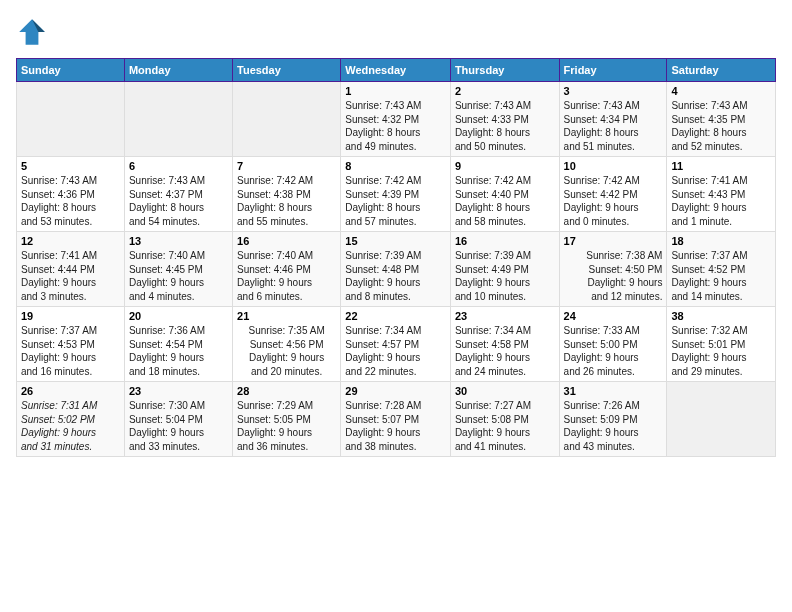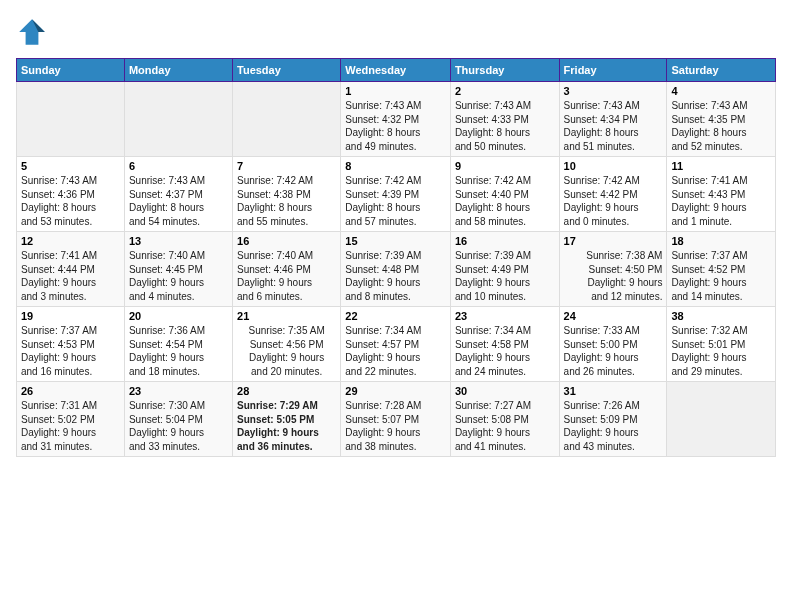--- a/index.html
+++ b/index.html
@@ -303,35 +303,35 @@
             <div class="day-number">38</div>
             <div class="day-content" style="white-space: pre-line;">Sunrise: 7:32 AM
 Sunset: 5:01 PM
 Daylight: 9 hours
 and 29 minutes.</div>
           </td>
         </tr>
         <tr>
           <td>
             <div class="day-number">26</div>
-            <div class="day-content" style="white-space: pre-line;">Sunrise: 7:31 AM
+            <div class="day-content" style="white-space: pre-line; font-style: italic;">Sunrise: 7:31 AM
 Sunset: 5:02 PM
 Daylight: 9 hours
 and 31 minutes.</div>
           </td>
           <td>
             <div class="day-number">23</div>
             <div class="day-content" style="white-space: pre-line;">Sunrise: 7:30 AM
 Sunset: 5:04 PM
 Daylight: 9 hours
 and 33 minutes.</div>
           </td>
           <td>
             <div class="day-number">28</div>
-            <div class="day-content" style="white-space: pre-line; font-weight: bold;">Sunrise: 7:29 AM
+            <div class="day-content" style="white-space: pre-line;">Sunrise: 7:29 AM
 Sunset: 5:05 PM
 Daylight: 9 hours
 and 36 minutes.</div>
           </td>
           <td>
             <div class="day-number">29</div>
             <div class="day-content" style="white-space: pre-line;">Sunrise: 7:28 AM
 Sunset: 5:07 PM
 Daylight: 9 hours
 and 38 minutes.</div>

